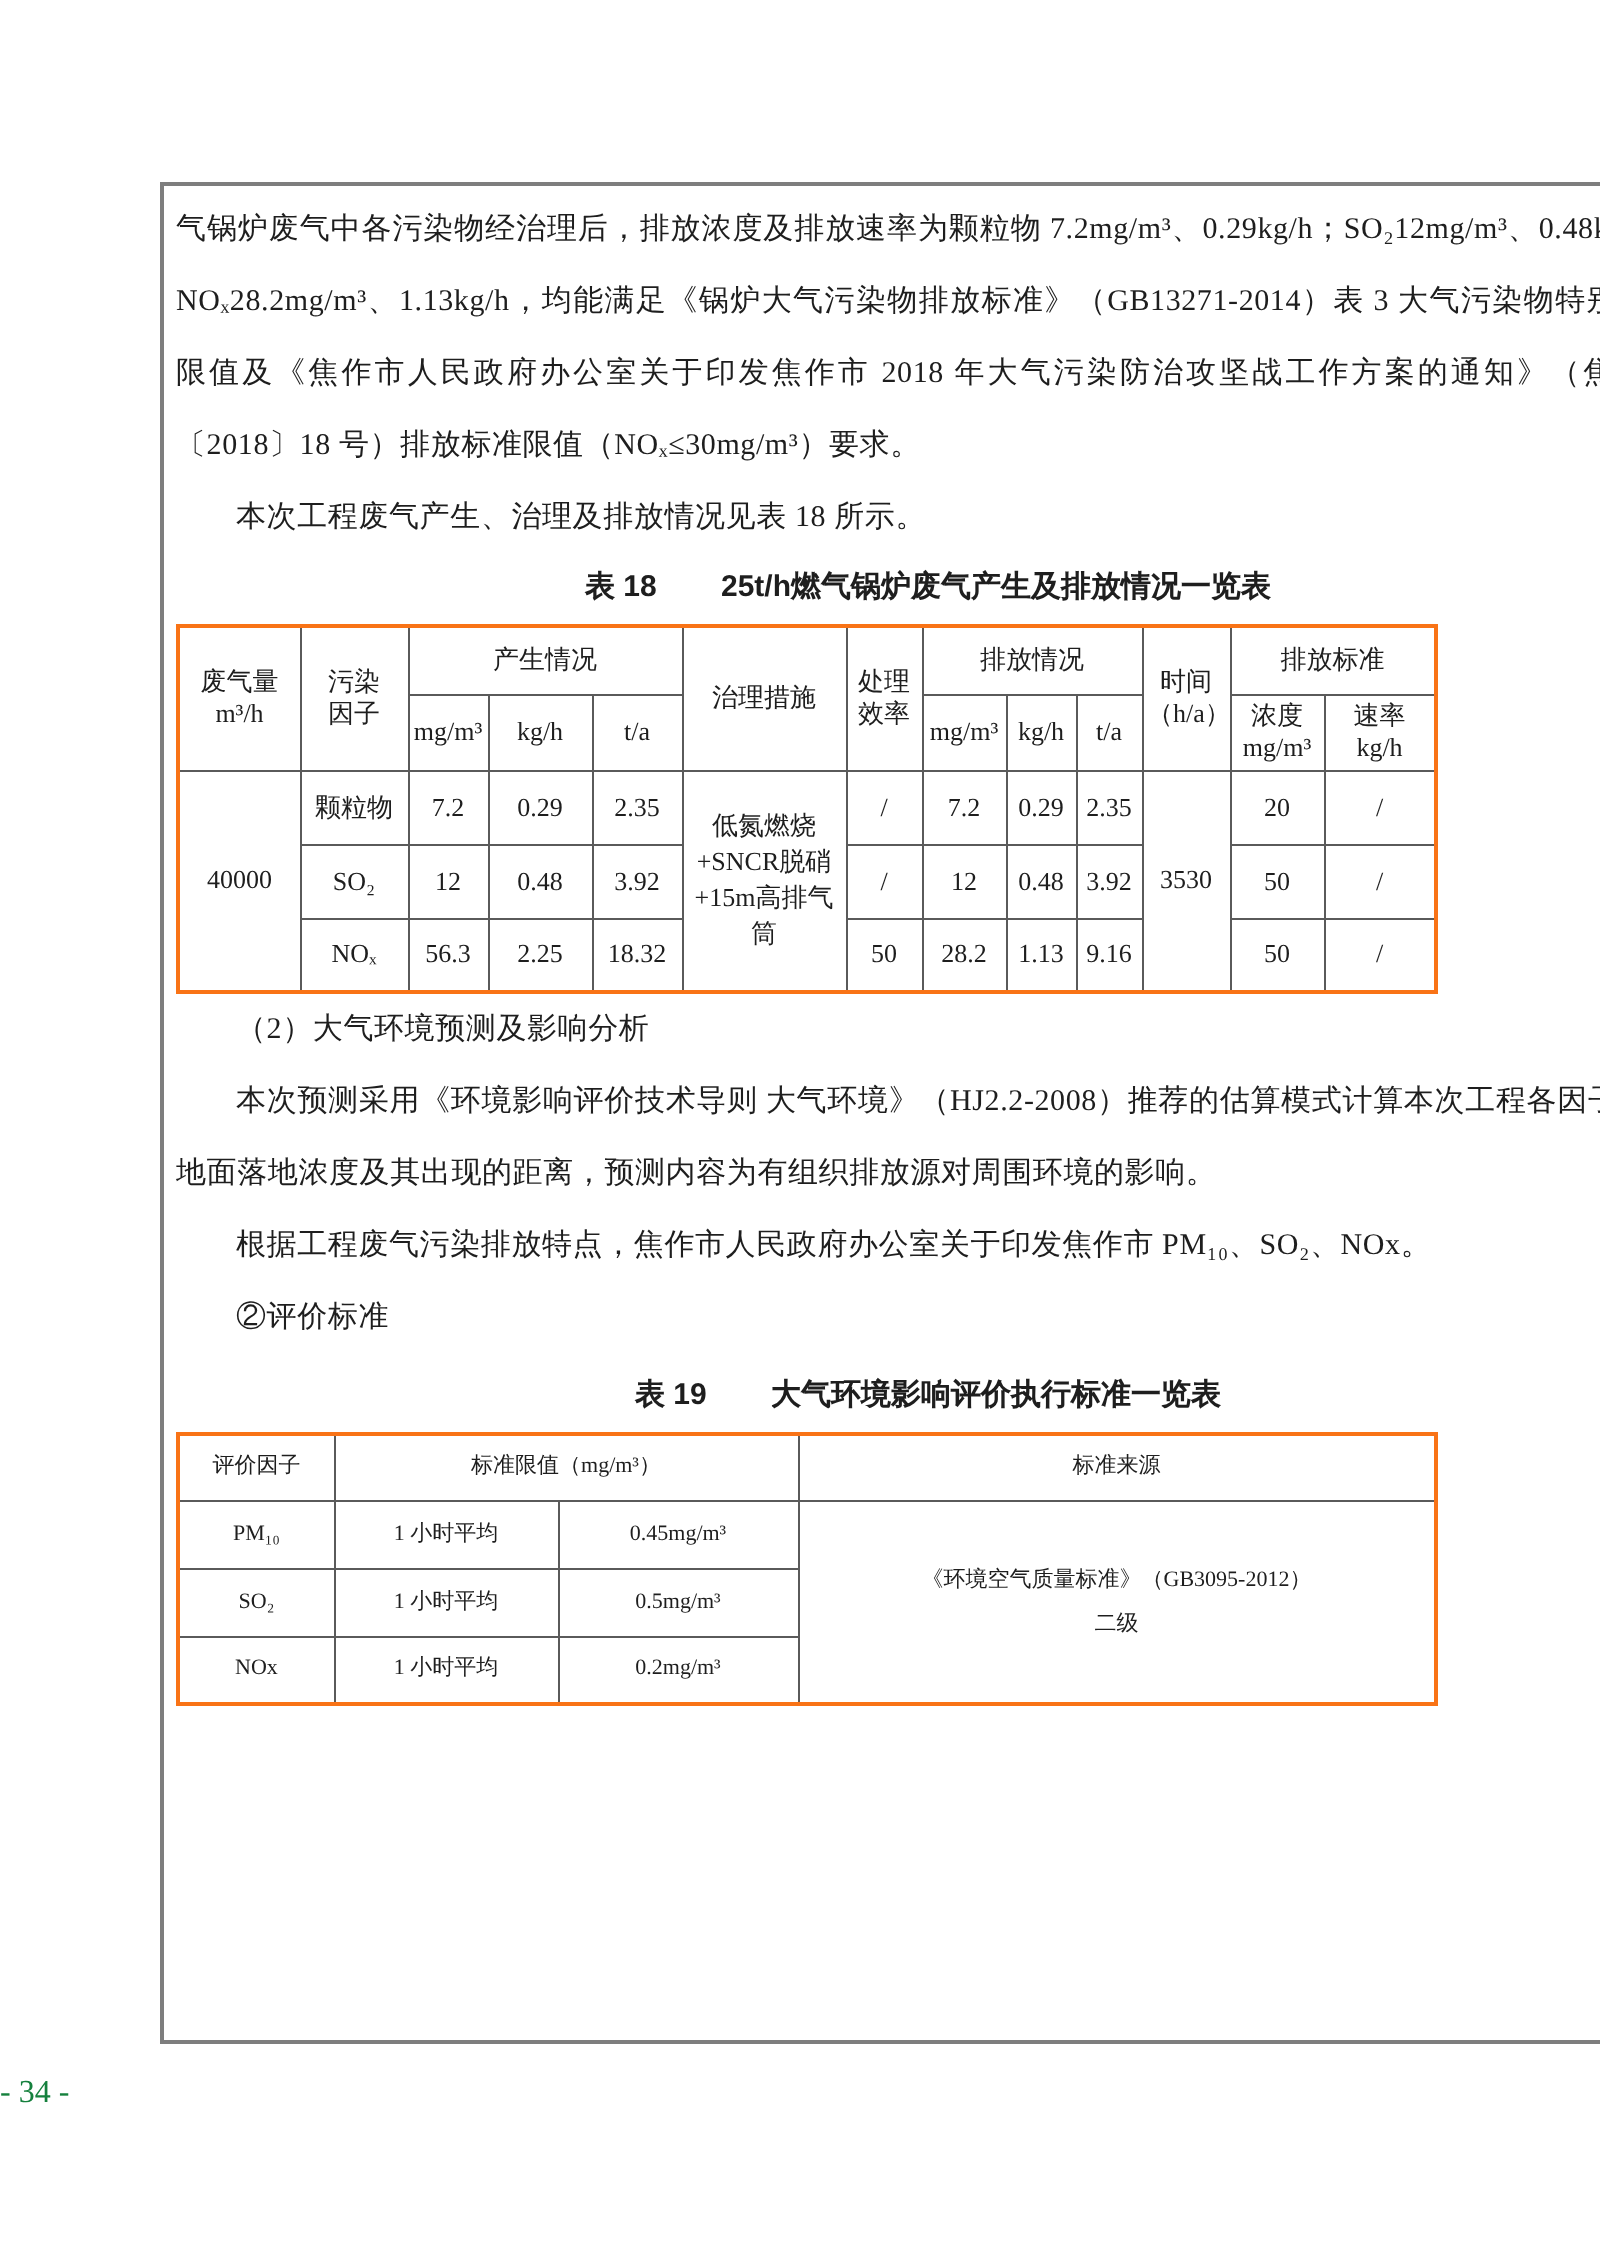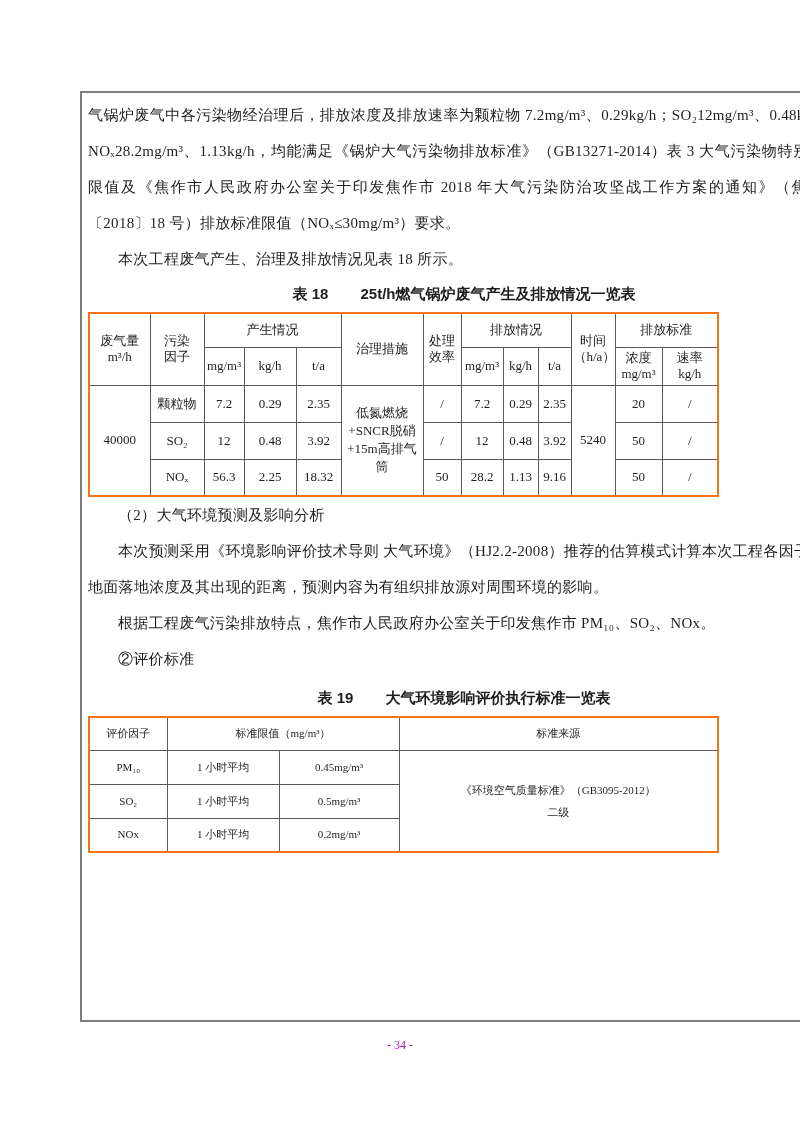--- a/index.html
+++ b/index.html
@@ -65,23 +65,23 @@
   .t19 tr.h { height: 33px; }
   .t19 tr.d { height: 34px; margin-top: 28px; }
   .t19 td.source-cell { line-height: 22px; }
   .sect-gap { margin-top: 6px; }
   .cap19 { margin-top: 6px; }
   .footer {
     position: absolute;
     left: 0;
     top: 1038px;
     width: 800px;
-    text-align: center;
-    font-size: 12px;
-    color: #a21caf;
+    text-align: left;
+    font-size: 16px;
+    color: #15803d;
   }
 </style>
 </head>
 <body>
 
 <div class="frame">
 
   <p class="body-text">气锅炉废气中各污染物经治理后，排放浓度及排放速率为颗粒物 7.2mg/m³、0.29kg/h；SO₂12mg/m³、0.48kg/h；NOₓ28.2mg/m³、1.13kg/h，均能满足《锅炉大气污染物排放标准》（GB13271-2014）表 3 大气污染物特别排放限值及《焦作市人民政府办公室关于印发焦作市 2018 年大气污染防治攻坚战工作方案的通知》（焦政办〔2018〕18 号）排放标准限值（NOₓ≤30mg/m³）要求。</p>
   <p class="body-text indent">本次工程废气产生、治理及排放情况见表 18 所示。</p>
 
@@ -140,21 +140,21 @@
       <td>0.29</td>
       <td>2.35</td>
       <td rowspan="3" class="measure-cell">低氮燃烧
 +SNCR脱硝
 +15m高排气
 筒</td>
       <td>/</td>
       <td>7.2</td>
       <td>0.29</td>
       <td>2.35</td>
-      <td rowspan="3">5240</td>
+      <td rowspan="3">3530</td>
       <td>20</td>
       <td>/</td>
     </tr>
     <tr class="d">
       <td>SO₂</td>
       <td>12</td>
       <td>0.48</td>
       <td>3.92</td>
       <td>/</td>
       <td>12</td>

